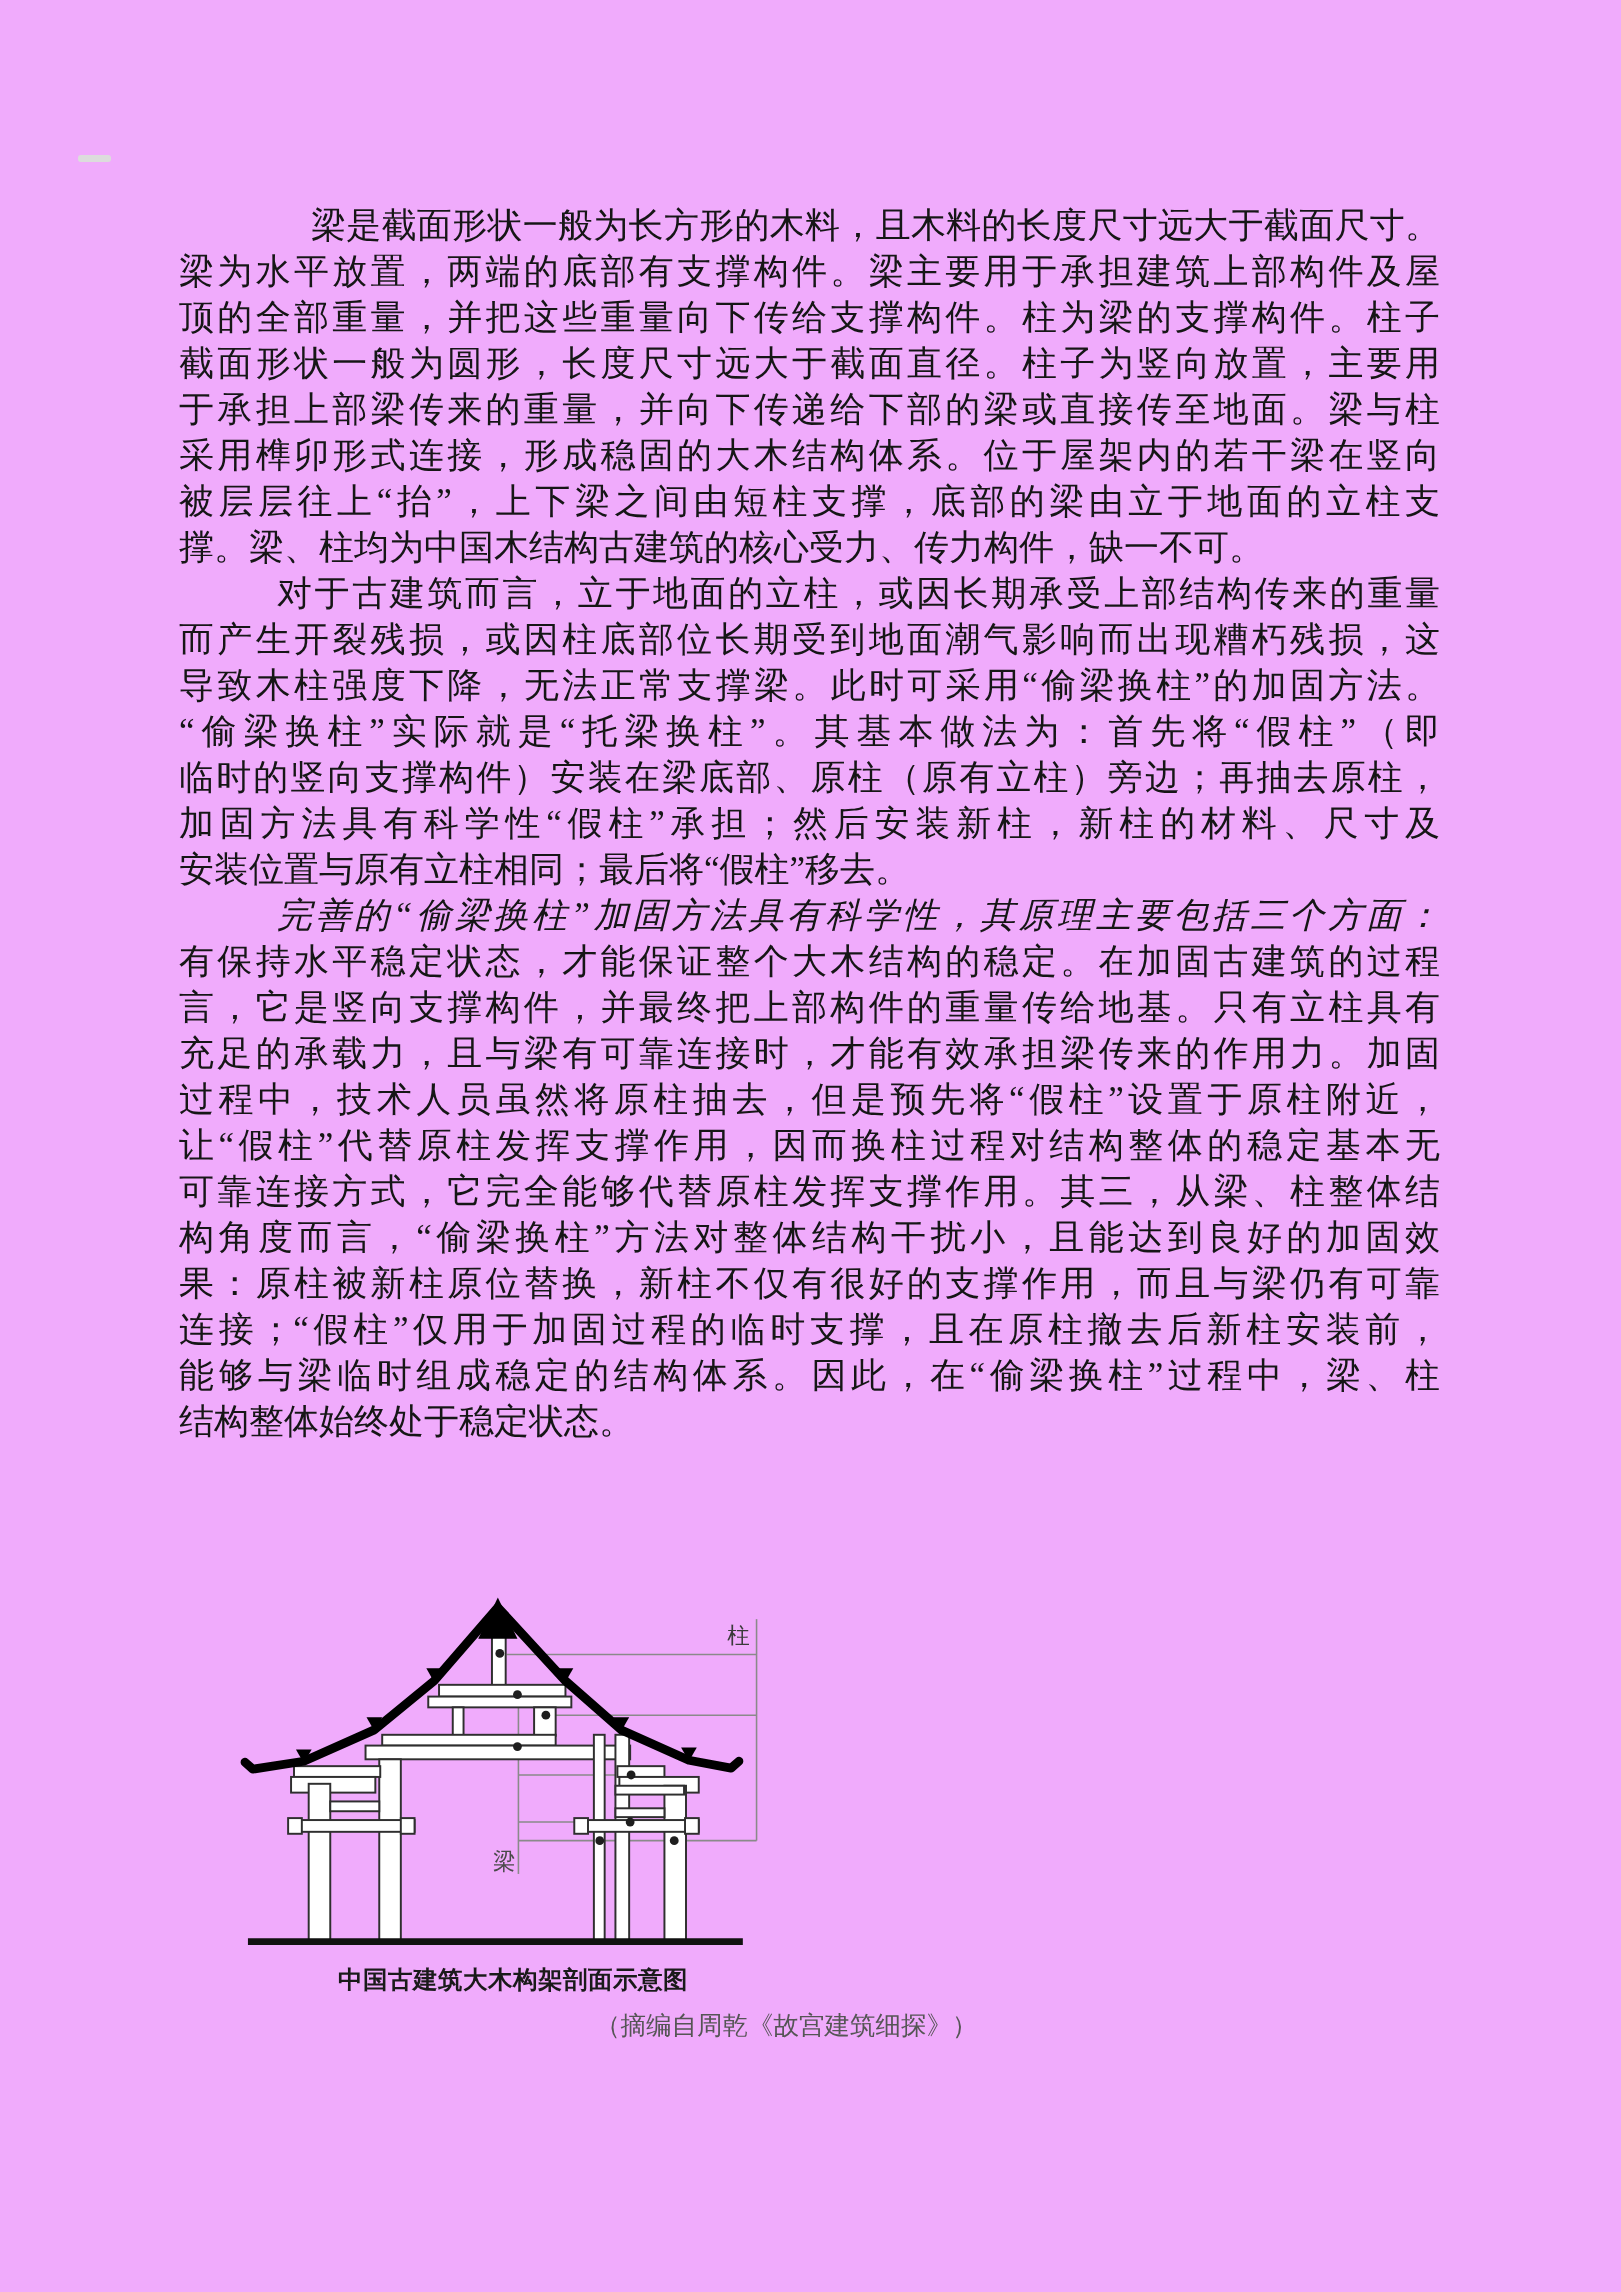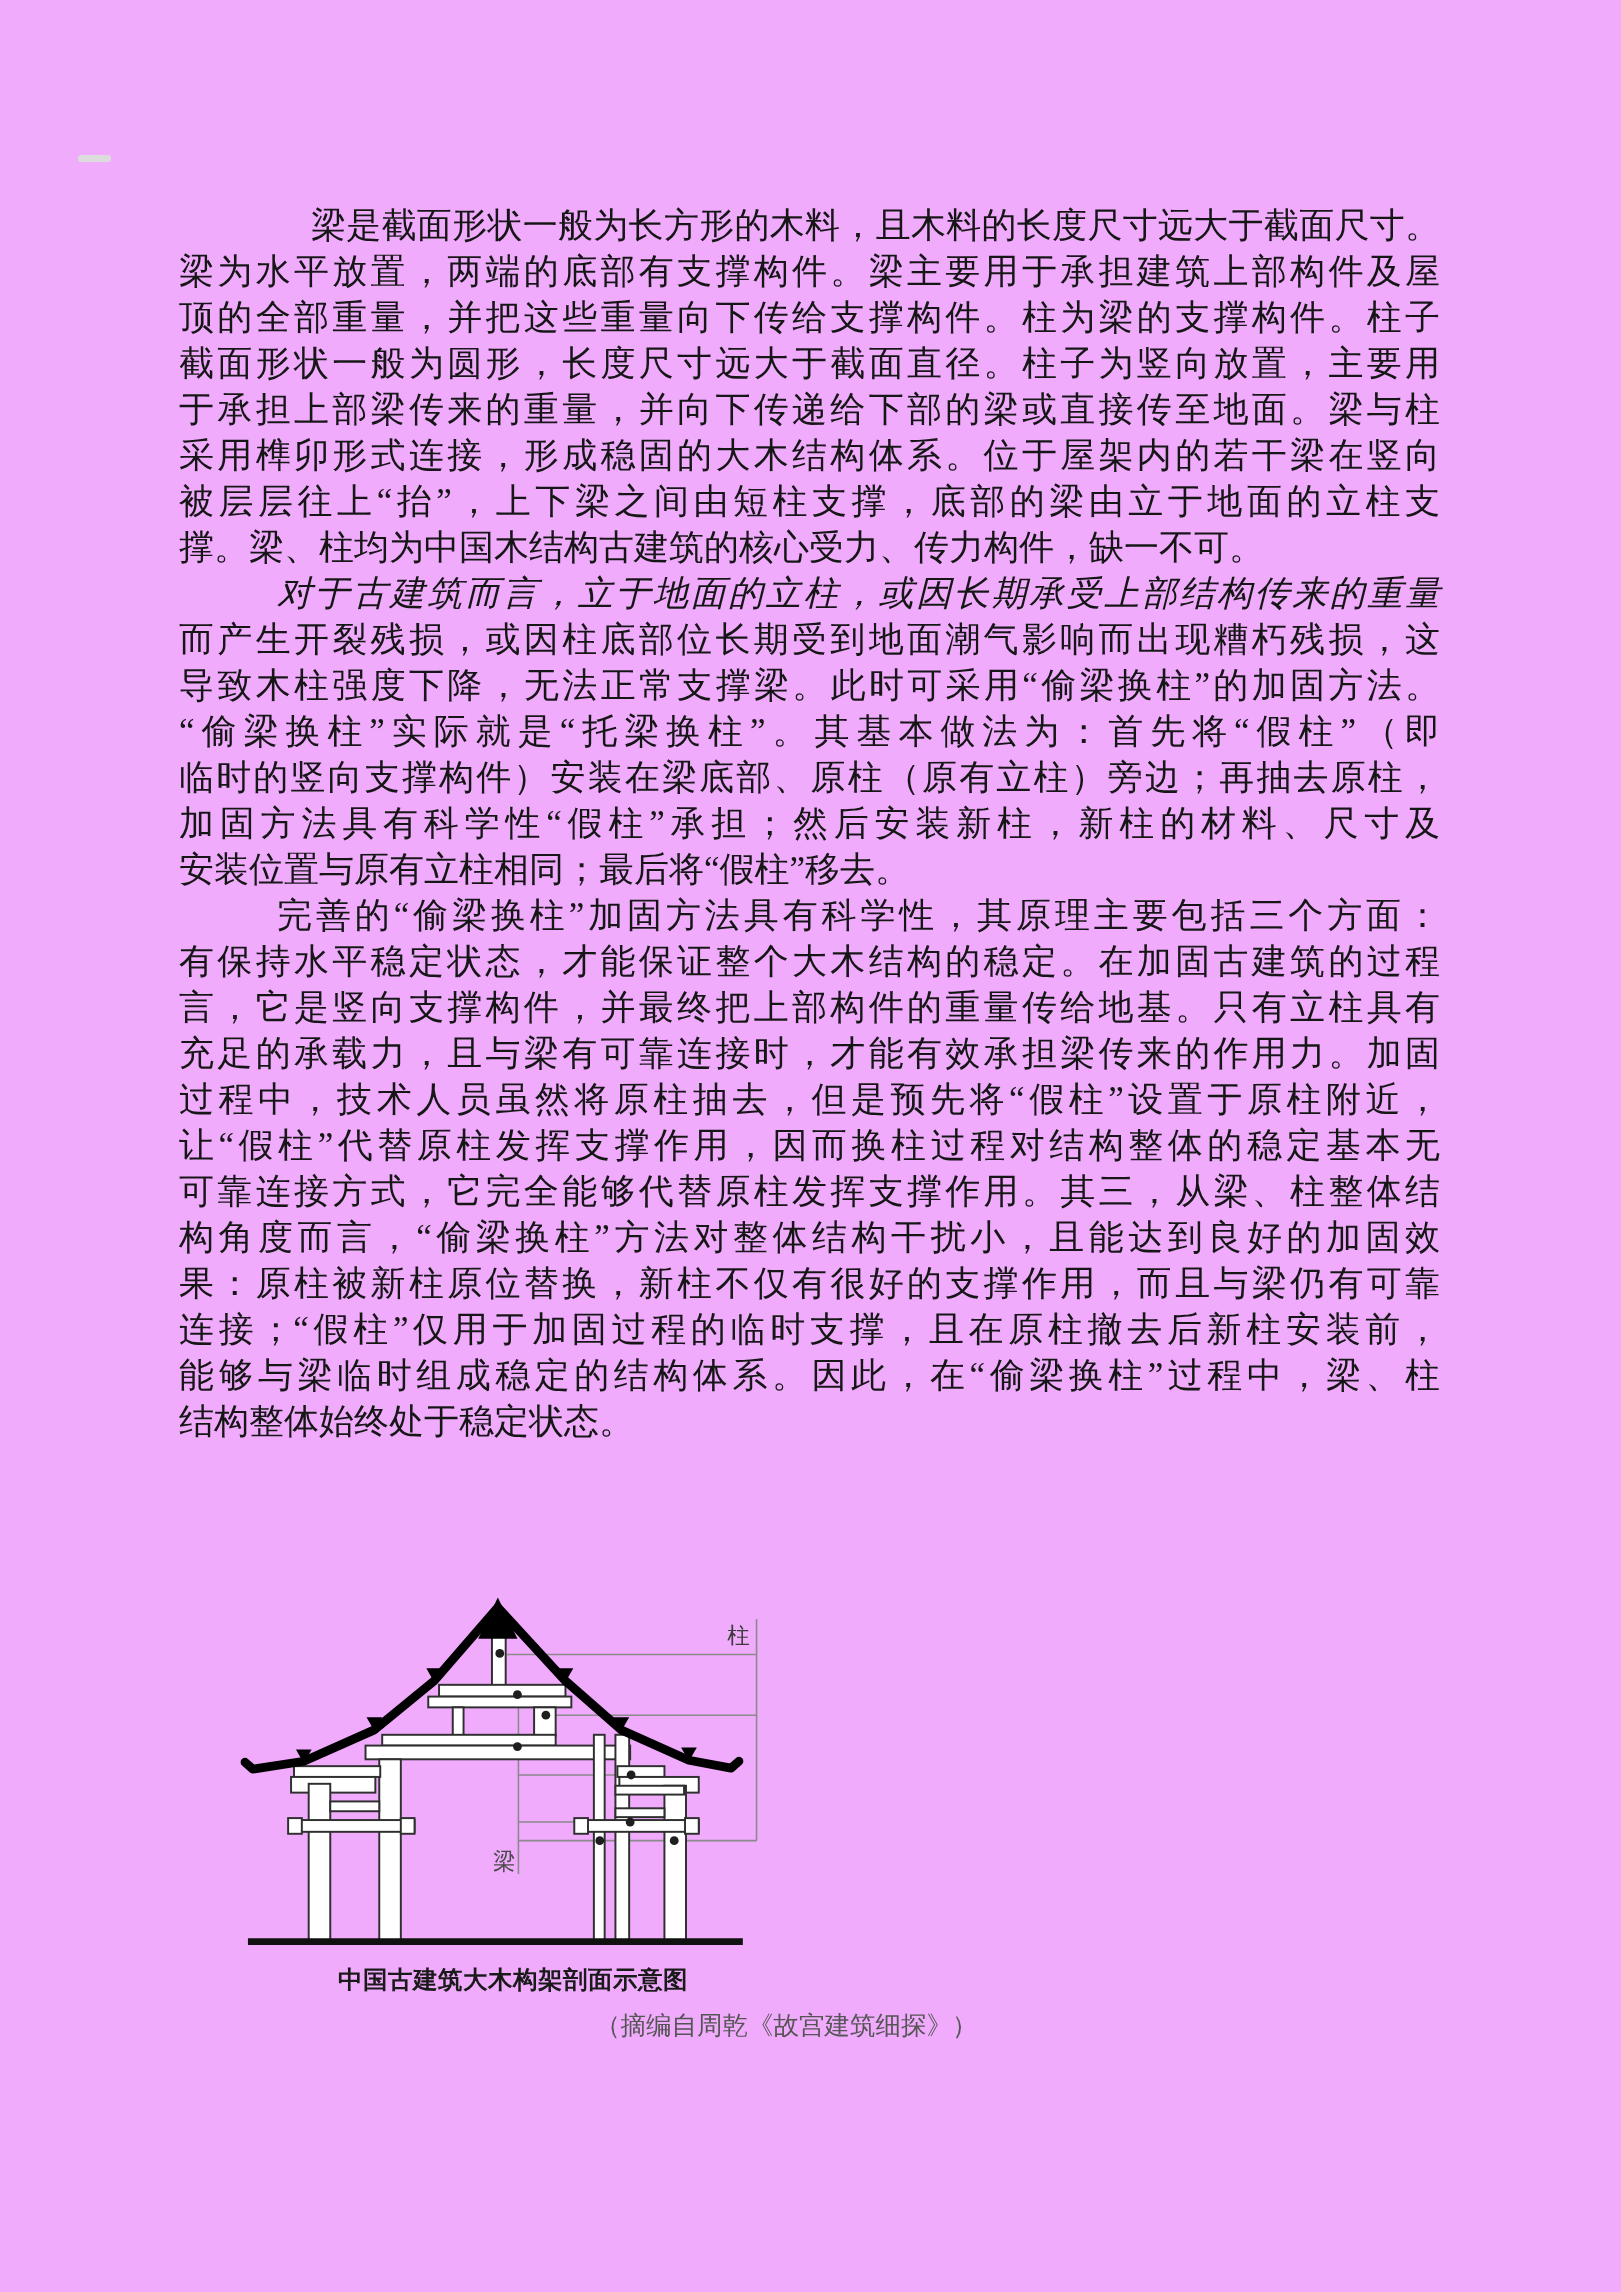--- a/index.html
+++ b/index.html
@@ -38,28 +38,28 @@
 
   <div id="body-text">
       <div class="line" style="text-indent: 132px;">梁是截面形状一般为长方形的木料，且木料的长度尺寸远大于截面尺寸。</div>
       <div class="line">梁为水平放置，两端的底部有支撑构件。梁主要用于承担建筑上部构件及屋</div>
       <div class="line">顶的全部重量，并把这些重量向下传给支撑构件。柱为梁的支撑构件。柱子</div>
       <div class="line">截面形状一般为圆形，长度尺寸远大于截面直径。柱子为竖向放置，主要用</div>
       <div class="line">于承担上部梁传来的重量，并向下传递给下部的梁或直接传至地面。梁与柱</div>
       <div class="line">采用榫卯形式连接，形成稳固的大木结构体系。位于屋架内的若干梁在竖向</div>
       <div class="line">被层层往上“抬”，上下梁之间由短柱支撑，底部的梁由立于地面的立柱支</div>
       <div class="line last">撑。梁、柱均为中国木结构古建筑的核心受力、传力构件，缺一不可。</div>
-      <div class="line" style="text-indent: 98px; font-style: italic;">对于古建筑而言，立于地面的立柱，或因长期承受上部结构传来的重量</div>
+      <div class="line" style="text-indent: 98px;">对于古建筑而言，立于地面的立柱，或因长期承受上部结构传来的重量</div>
       <div class="line">而产生开裂残损，或因柱底部位长期受到地面潮气影响而出现糟朽残损，这</div>
       <div class="line">导致木柱强度下降，无法正常支撑梁。此时可采用“偷梁换柱”的加固方法。</div>
       <div class="line">“偷梁换柱”实际就是“托梁换柱”。其基本做法为：首先将“假柱”（即</div>
       <div class="line">临时的竖向支撑构件）安装在梁底部、原柱（原有立柱）旁边；再抽去原柱，</div>
       <div class="line">加固方法具有科学性“假柱”承担；然后安装新柱，新柱的材料、尺寸及</div>
       <div class="line last">安装位置与原有立柱相同；最后将“假柱”移去。</div>
-      <div class="line" style="text-indent: 98px;">完善的“偷梁换柱”加固方法具有科学性，其原理主要包括三个方面：</div>
+      <div class="line" style="text-indent: 98px; font-style: italic;">完善的“偷梁换柱”加固方法具有科学性，其原理主要包括三个方面：</div>
       <div class="line">有保持水平稳定状态，才能保证整个大木结构的稳定。在加固古建筑的过程</div>
       <div class="line">言，它是竖向支撑构件，并最终把上部构件的重量传给地基。只有立柱具有</div>
       <div class="line">充足的承载力，且与梁有可靠连接时，才能有效承担梁传来的作用力。加固</div>
       <div class="line">过程中，技术人员虽然将原柱抽去，但是预先将“假柱”设置于原柱附近，</div>
       <div class="line">让“假柱”代替原柱发挥支撑作用，因而换柱过程对结构整体的稳定基本无</div>
       <div class="line">可靠连接方式，它完全能够代替原柱发挥支撑作用。其三，从梁、柱整体结</div>
       <div class="line">构角度而言，“偷梁换柱”方法对整体结构干扰小，且能达到良好的加固效</div>
       <div class="line">果：原柱被新柱原位替换，新柱不仅有很好的支撑作用，而且与梁仍有可靠</div>
       <div class="line">连接；“假柱”仅用于加固过程的临时支撑，且在原柱撤去后新柱安装前，</div>
       <div class="line">能够与梁临时组成稳定的结构体系。因此，在“偷梁换柱”过程中，梁、柱</div>

